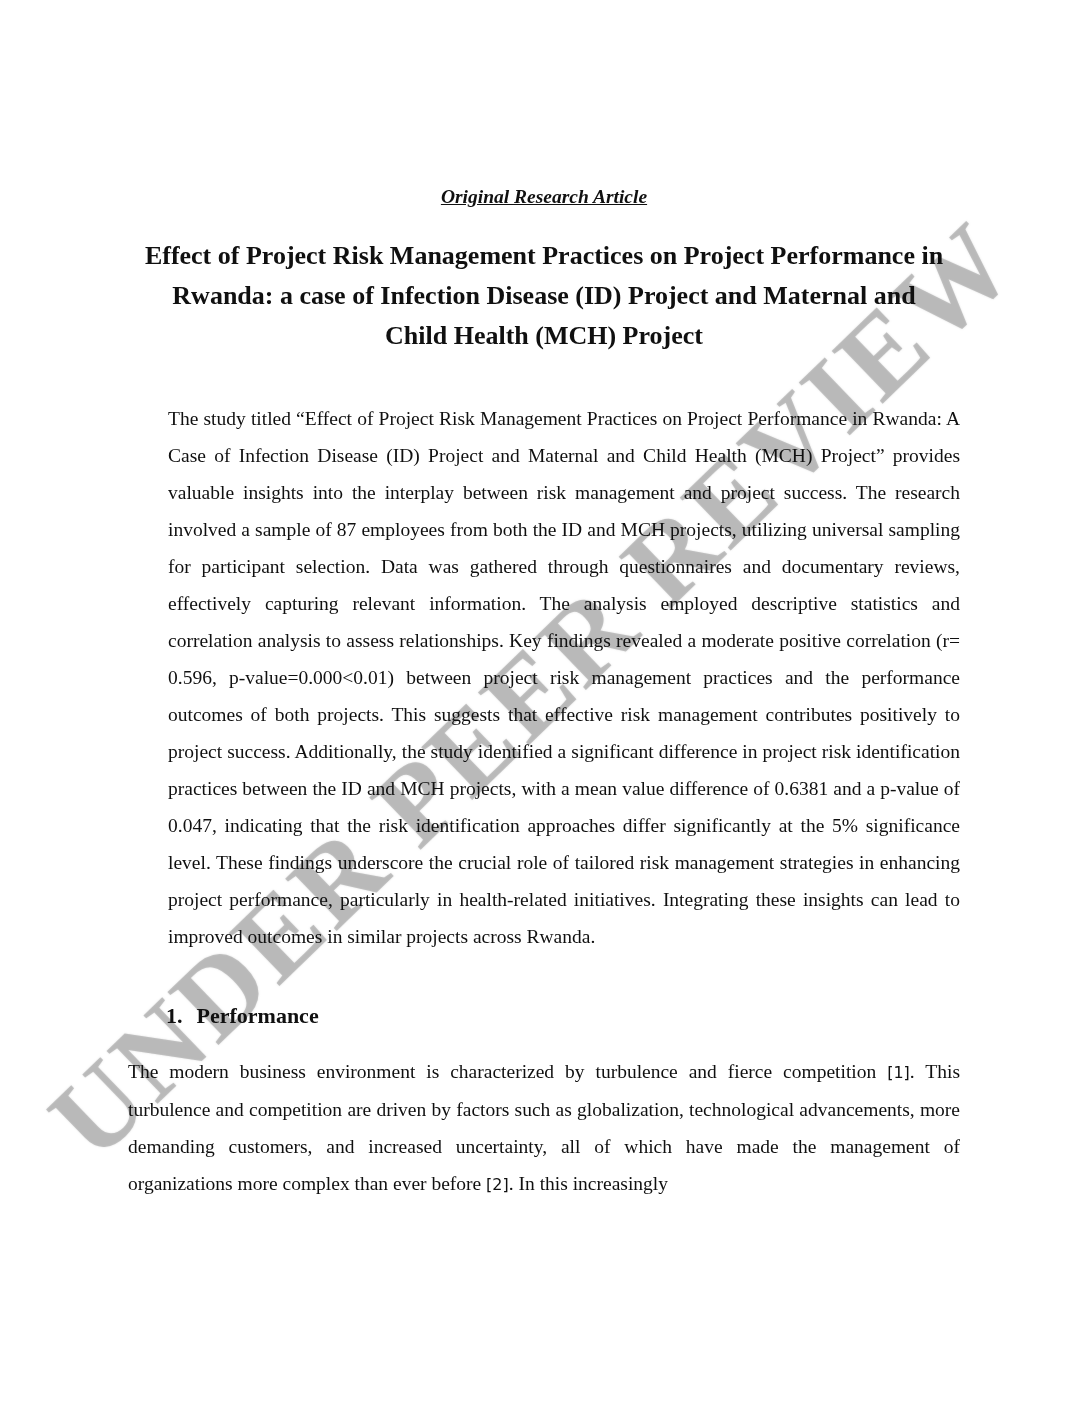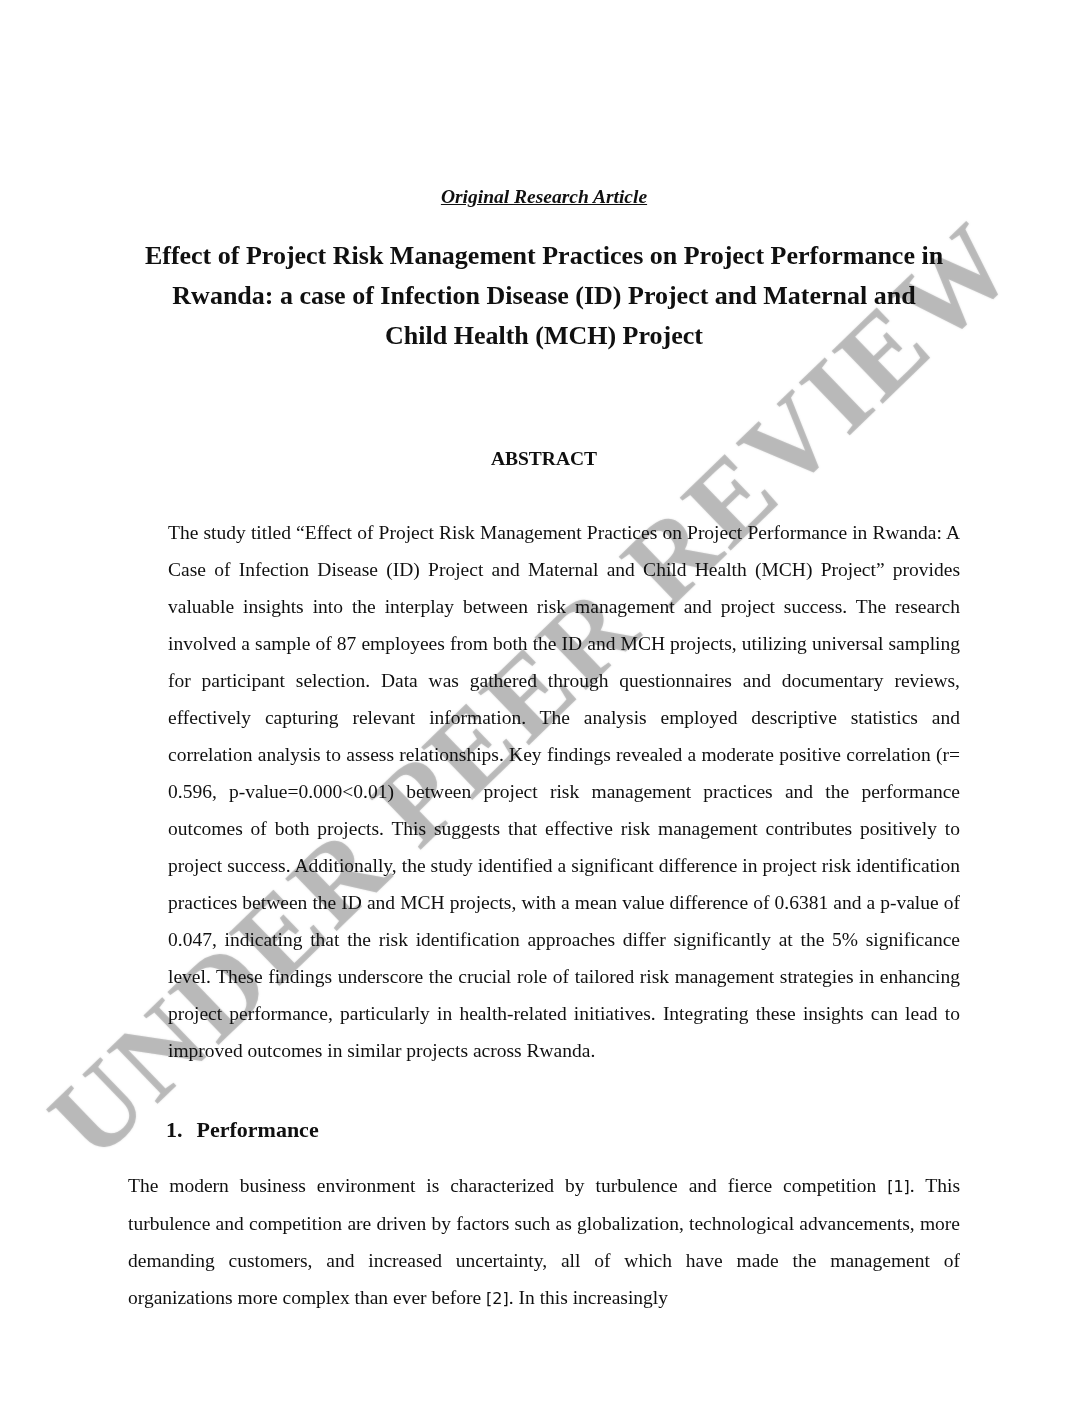--- a/index.html
+++ b/index.html
@@ -94,21 +94,20 @@
 <div class="page">
 
   <div class="watermark">UNDER PEER REVIEW</div>
 
   <div class="content">
 
     <p class="article-type">Original Research Article</p>
 
     <h1 class="title">Effect of Project Risk Management Practices on Project Performance in Rwanda: a case of Infection Disease (ID) Project and Maternal and Child Health (MCH) Project</h1>
 
-    <h2 class="abstract-heading">ABSTRACT</h2>
 
     <p class="body-text abstract-body">The study titled “Effect of Project Risk Management Practices on Project Performance in Rwanda: A Case of Infection Disease (ID) Project and Maternal and Child Health (MCH) Project” provides valuable insights into the interplay between risk management and project success. The research involved a sample of 87 employees from both the ID and MCH projects, utilizing universal sampling for participant selection. Data was gathered through questionnaires and documentary reviews, effectively capturing relevant information. The analysis employed descriptive statistics and correlation analysis to assess relationships. Key findings revealed a moderate positive correlation (r= 0.596, p-value=0.000&lt;0.01) between project risk management practices and the performance outcomes of both projects. This suggests that effective risk management contributes positively to project success. Additionally, the study identified a significant difference in project risk identification practices between the ID and MCH projects, with a mean value difference of 0.6381 and a p-value of 0.047, indicating that the risk identification approaches differ significantly at the 5% significance level. These findings underscore the crucial role of tailored risk management strategies in enhancing project performance, particularly in health-related initiatives. Integrating these insights can lead to improved outcomes in similar projects across Rwanda.</p>
 
     <h2 class="section-heading"><span class="num">1.</span><span>Performance</span></h2>
 
     <p class="body-text intro-body"><span>The modern business environment is characterized by turbulence and fierce competition </span><span class="cite">[1]</span><span>. This turbulence and competition are driven by factors such as globalization, technological advancements, more demanding customers, and increased uncertainty, all of which have made the management of organizations more complex than ever before </span><span class="cite">[2]</span><span>. In this increasingly</span></p>
 
   </div>
 </div>
 

